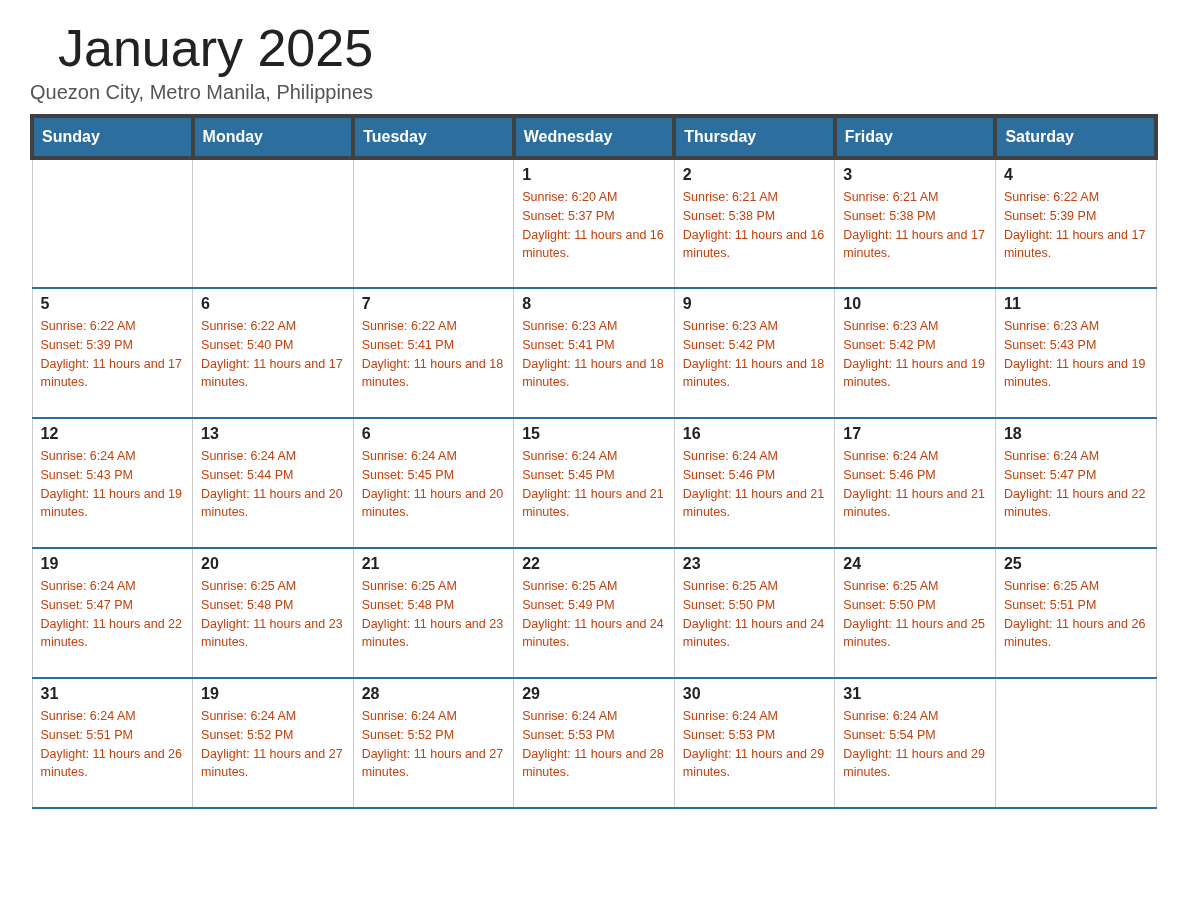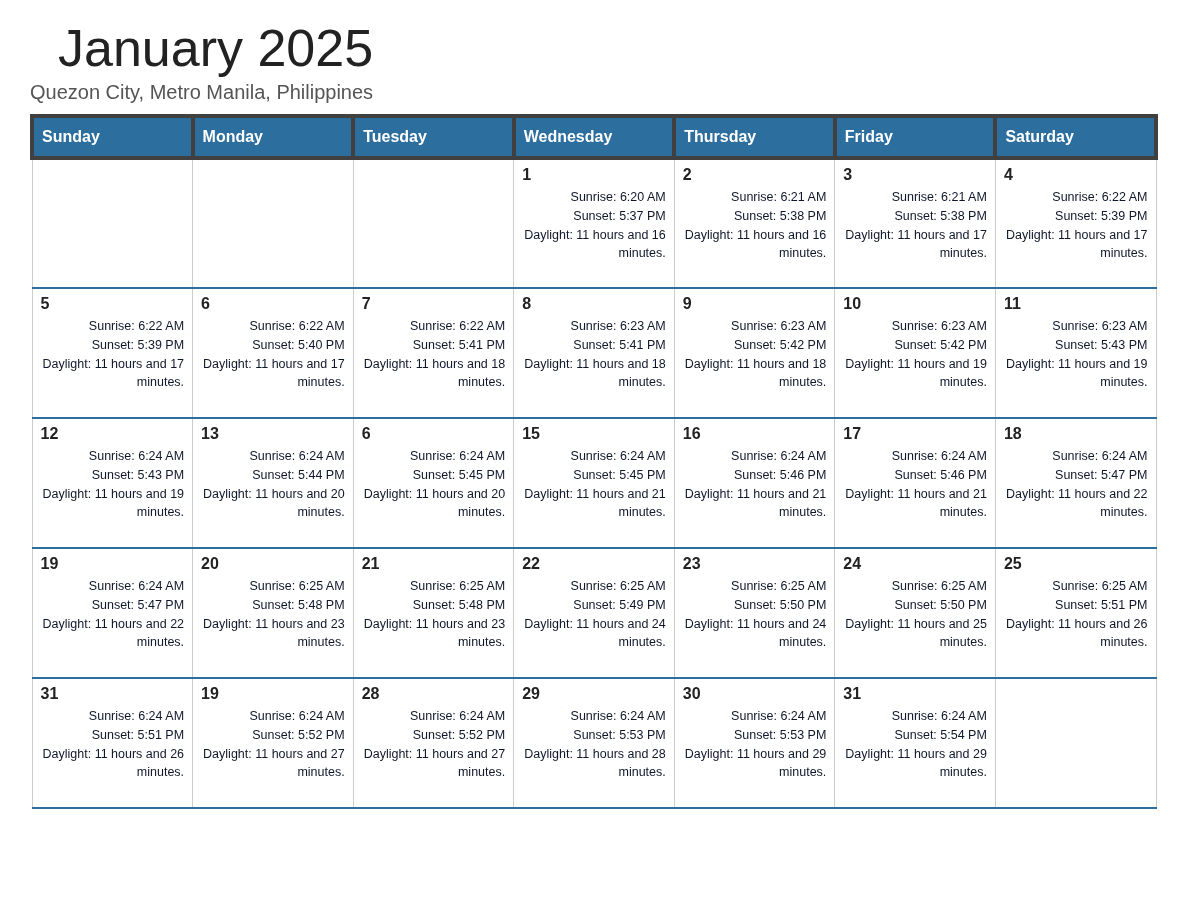--- a/index.html
+++ b/index.html
@@ -62,23 +62,22 @@
     }
     .day-number {
       font-size: 16px;
       font-weight: bold;
       color: #222;
       display: block;
       margin-bottom: 4px;
     }
     .day-info {
       font-size: 12.5px;
-      color: #0f172a;
+      color: #c2410c;
       line-height: 1.5;
-      text-align: right;
     }
     .calendar tbody tr {
       border-bottom: 2px solid #2c6e9e;
     }
     .empty-cell {
       background: #fff;
     }
     
     .logo-line1 {
       display: flex;

